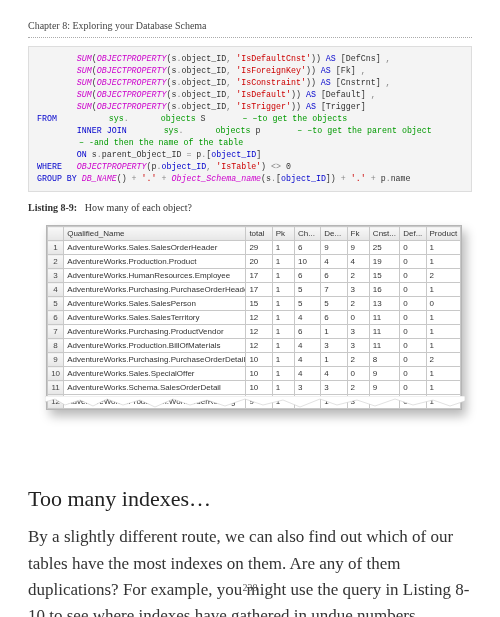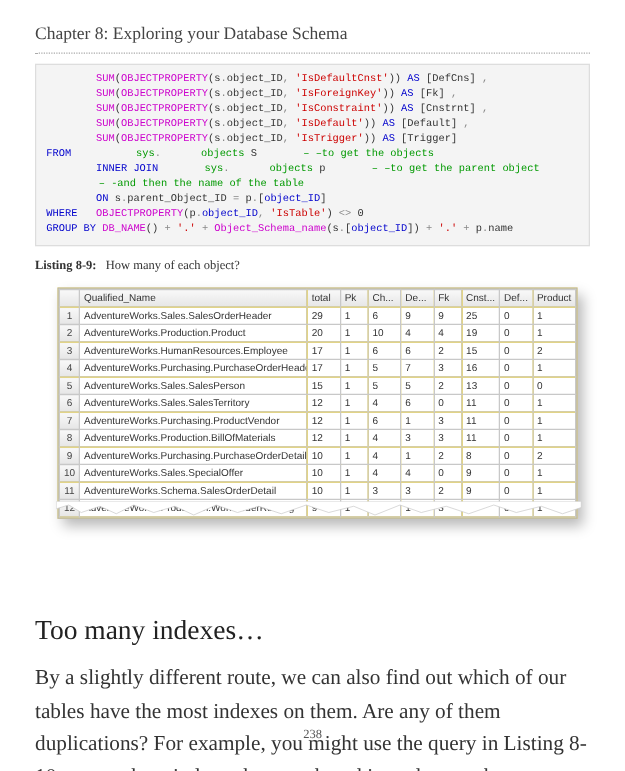--- a/index.html
+++ b/index.html
@@ -7,39 +7,39 @@
     font-family: Georgia, 'Times New Roman', serif;
     background: #fff;
     width: 500px;
     height: 617px;
     padding: 20px 28px 10px 28px;
     color: #333;
     font-size: 11px;
     position: relative;
   }
   .chapter-title {
-    font-size: 14px;
+    font-size: 10px;
     color: #444;
     padding-bottom: 6px;
     border-bottom: 1px dotted #aaa;
     margin-bottom: 8px;
   }
   .code-block {
     background: #f4f4f4;
     border: 1px solid #ddd;
     padding: 6px 8px;
     font-family: 'Courier New', monospace;
     font-size: 8.3px;
     line-height: 1.45;
     white-space: pre;
     overflow: hidden;
     color: #333;
   }
   .kw-blue { color: #0000cc; }
-  .kw-magenta { color: #cc00cc; }
+  .kw-magenta { color: #cc00cc; font-style: italic; }
   .kw-grey { color: #888; }
   .kw-green { color: #009900; padding-left: 32px; }
   .str { color: #cc0000; }
   .listing-caption {
     font-size: 10px;
     margin: 10px 0 12px 0;
     color: #333;
   }
   .listing-caption b { font-weight: bold; }
   .tbl-wrap {

